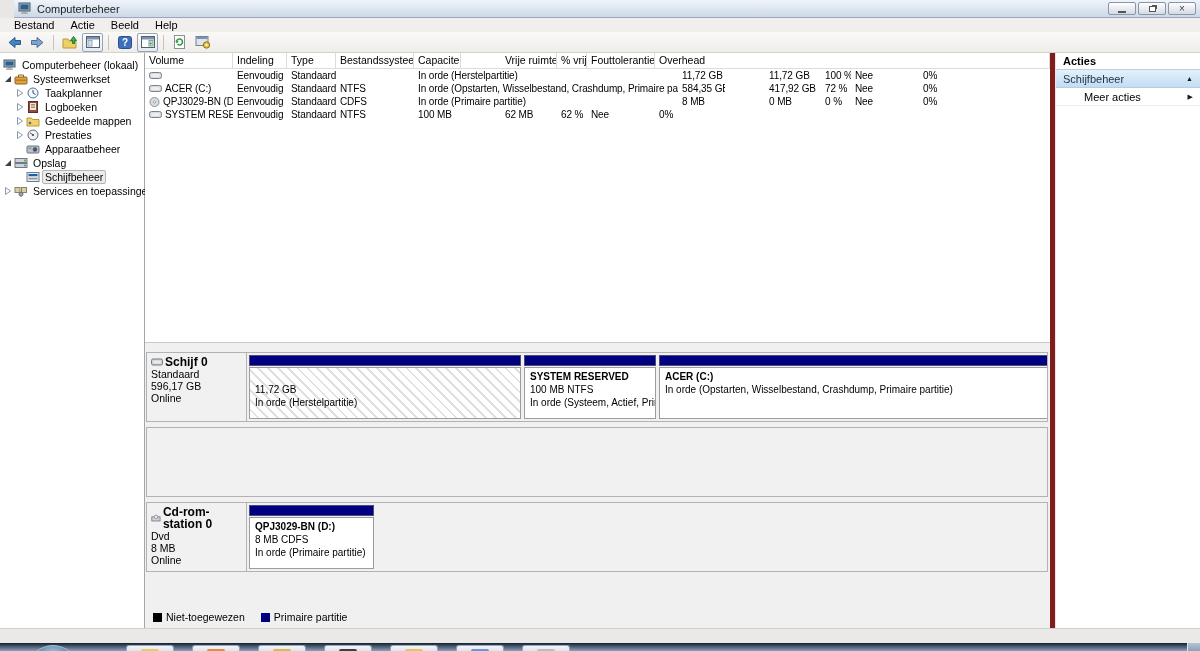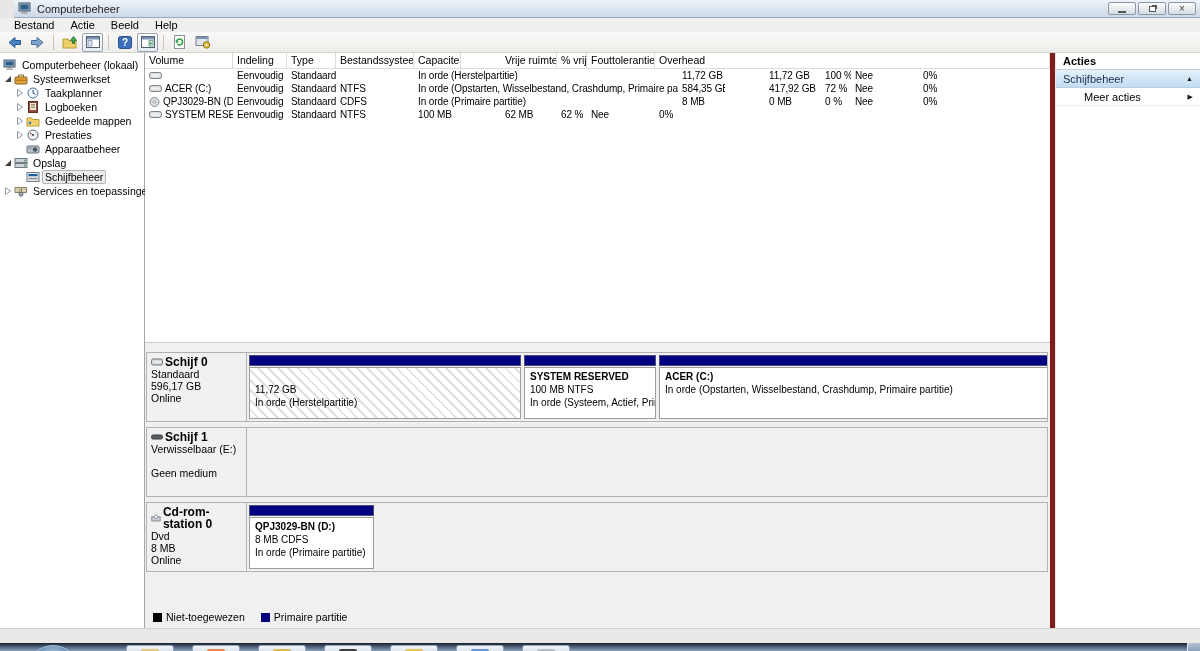--- a/index.html
+++ b/index.html
@@ -443,31 +443,20 @@
           <div class="part-bar"></div>
           <div class="part-body">
             <div class="part-title">ACER  (C:)</div>
             <div>In orde (Opstarten, Wisselbestand, Crashdump, Primaire partitie)</div>
           </div>
         </div>
       </div>
     </div>
 
     <div class="disk-row">
-      <div class="disk-label">
-        <div class="disk-name">
-            <svg width="12" height="8" viewBox="0 0 12 8">
-              <rect x="0.5" y="2" width="11" height="4" rx="1.5" fill="#5a5f65" stroke="#3a3e42"></rect>
-            </svg>
-            <span>Schijf 1</span>
-          </div>
-        <div class="disk-line">Verwisselbaar (E:)</div>
-        <div class="disk-line"></div>
-        <div class="disk-line">Geen medium</div>
-      </div>
       <div class="disk-parts"></div>
     </div>
 
     <div class="disk-row">
       <div class="disk-label">
         <div class="disk-name">
             <svg width="12" height="9" viewBox="0 0 12 9">
               <rect x="1" y="2.5" width="10" height="5" fill="#d0d4d8" stroke="#70787f"></rect>
               <circle cx="6" cy="2.5" r="2.2" fill="#e2e6ea" stroke="#8a9098"></circle>
               <circle cx="6" cy="2.5" r="0.7" fill="#fff"></circle>

